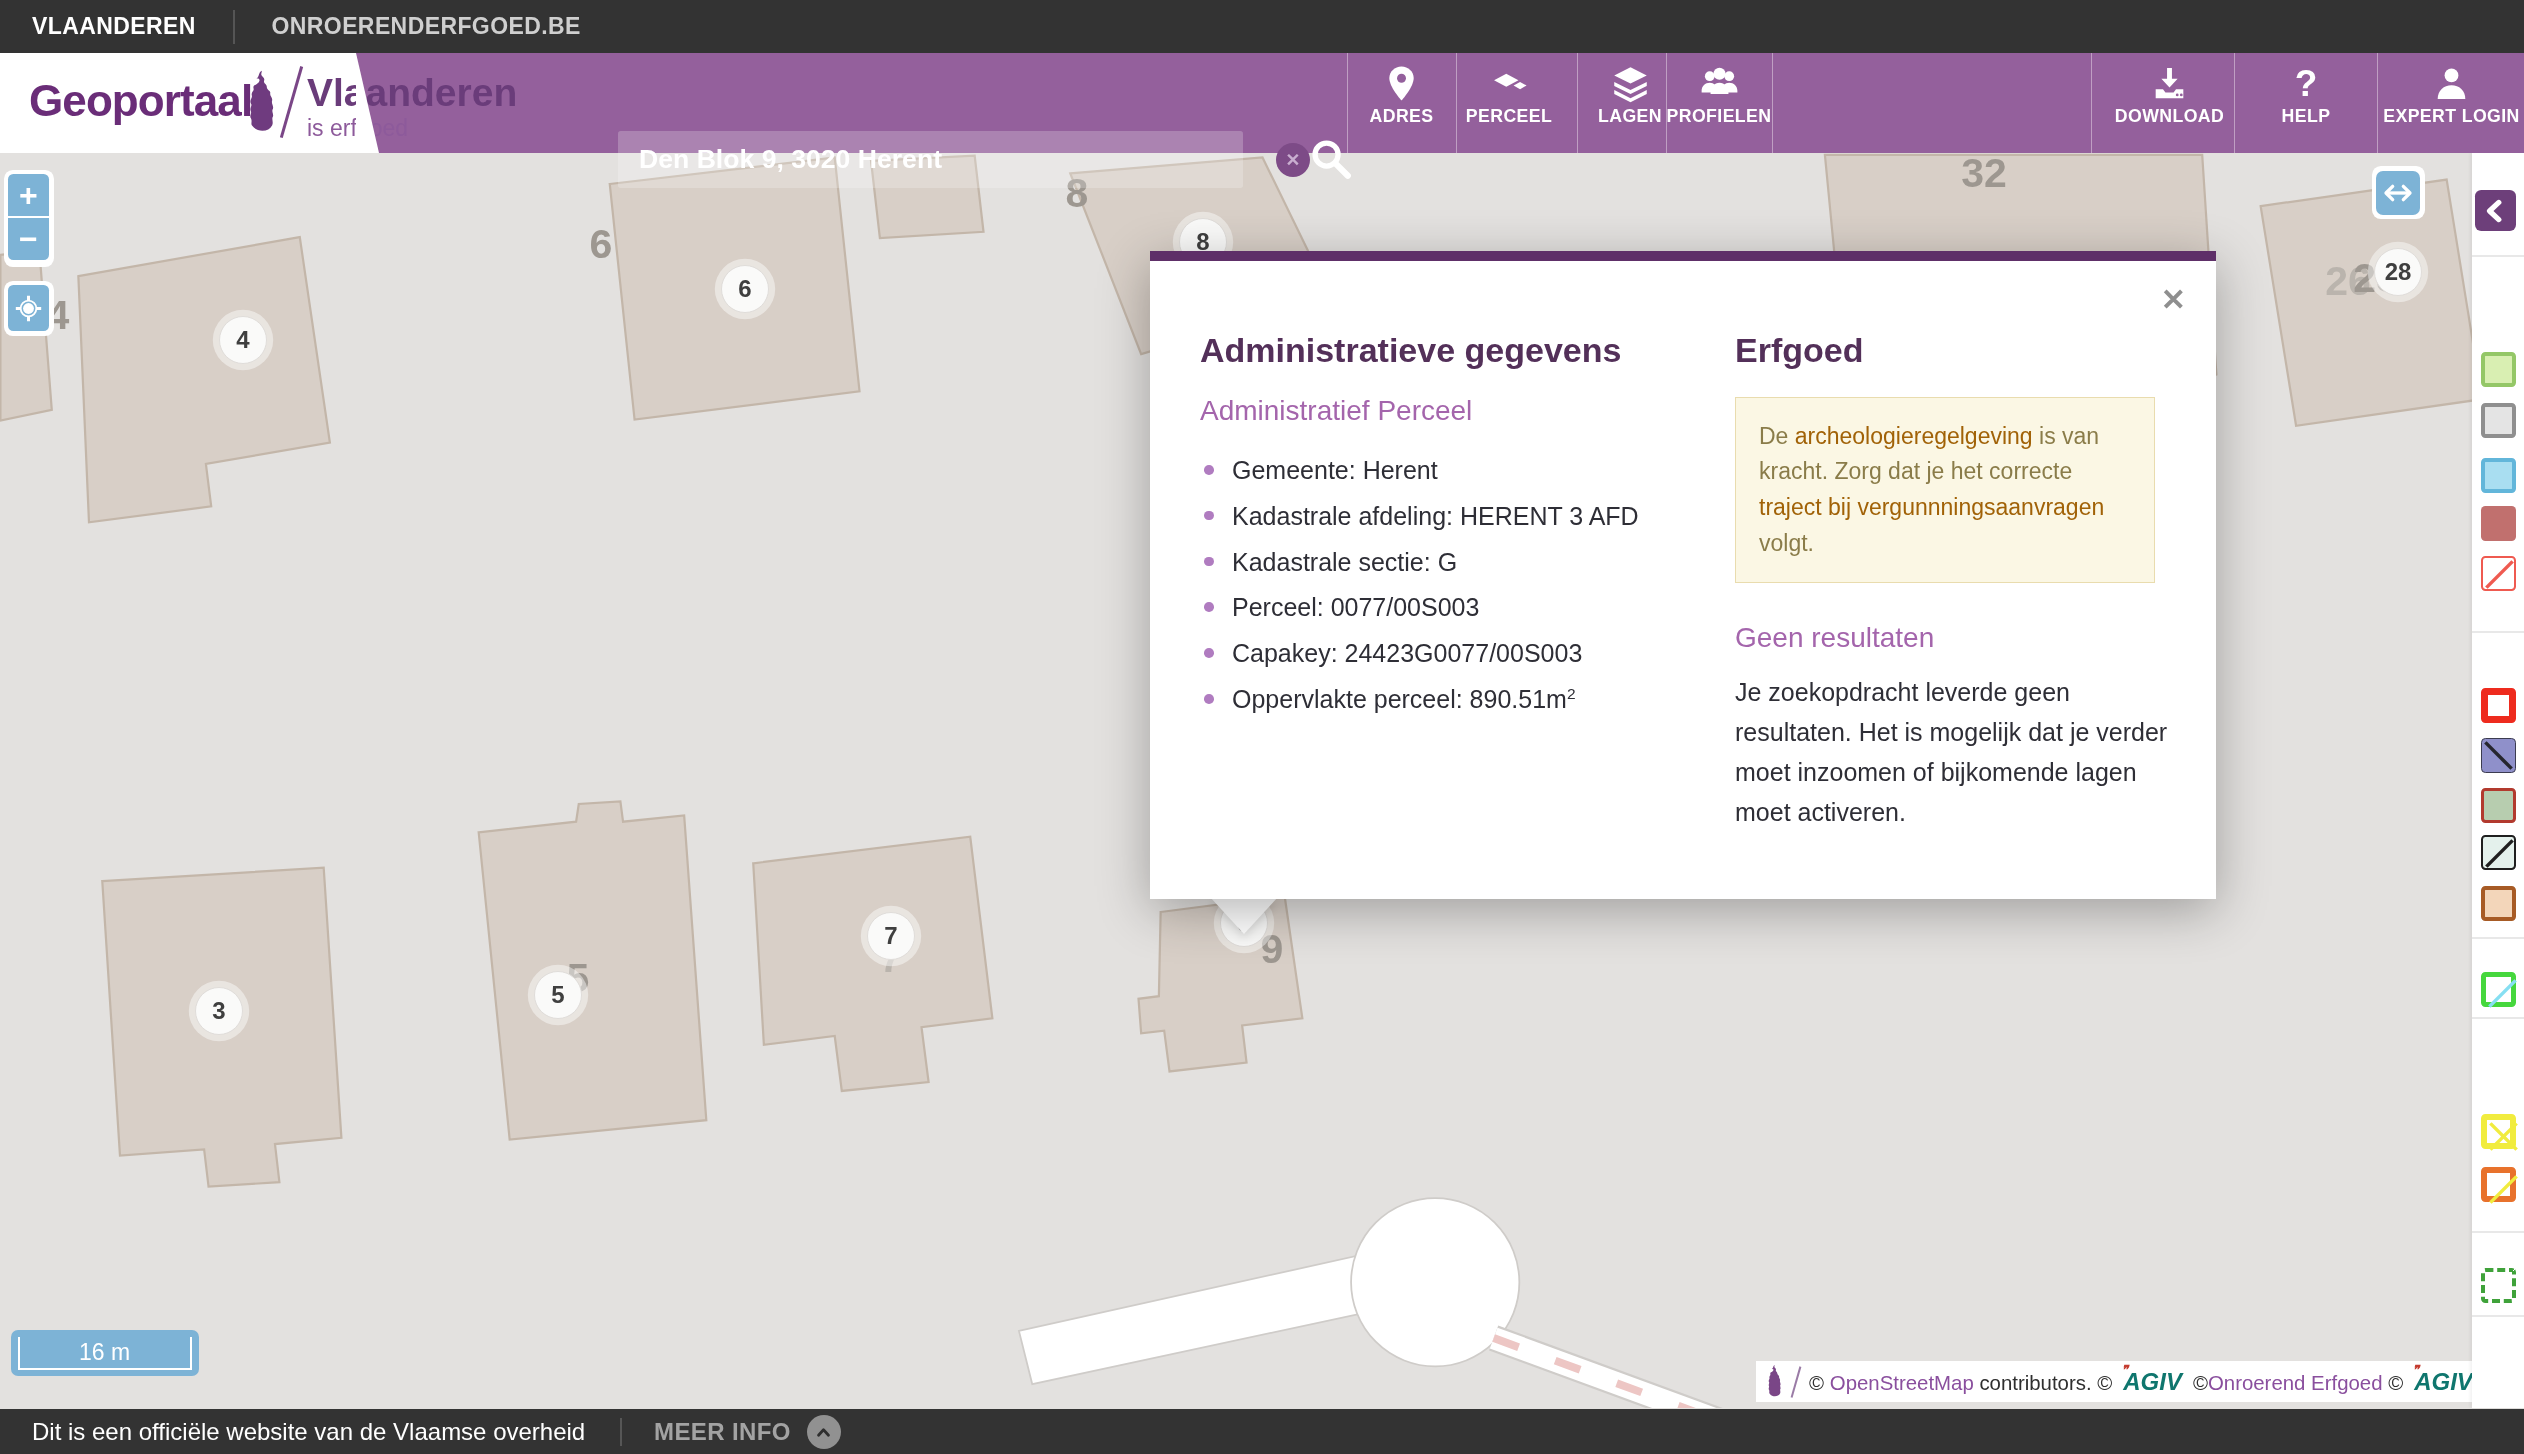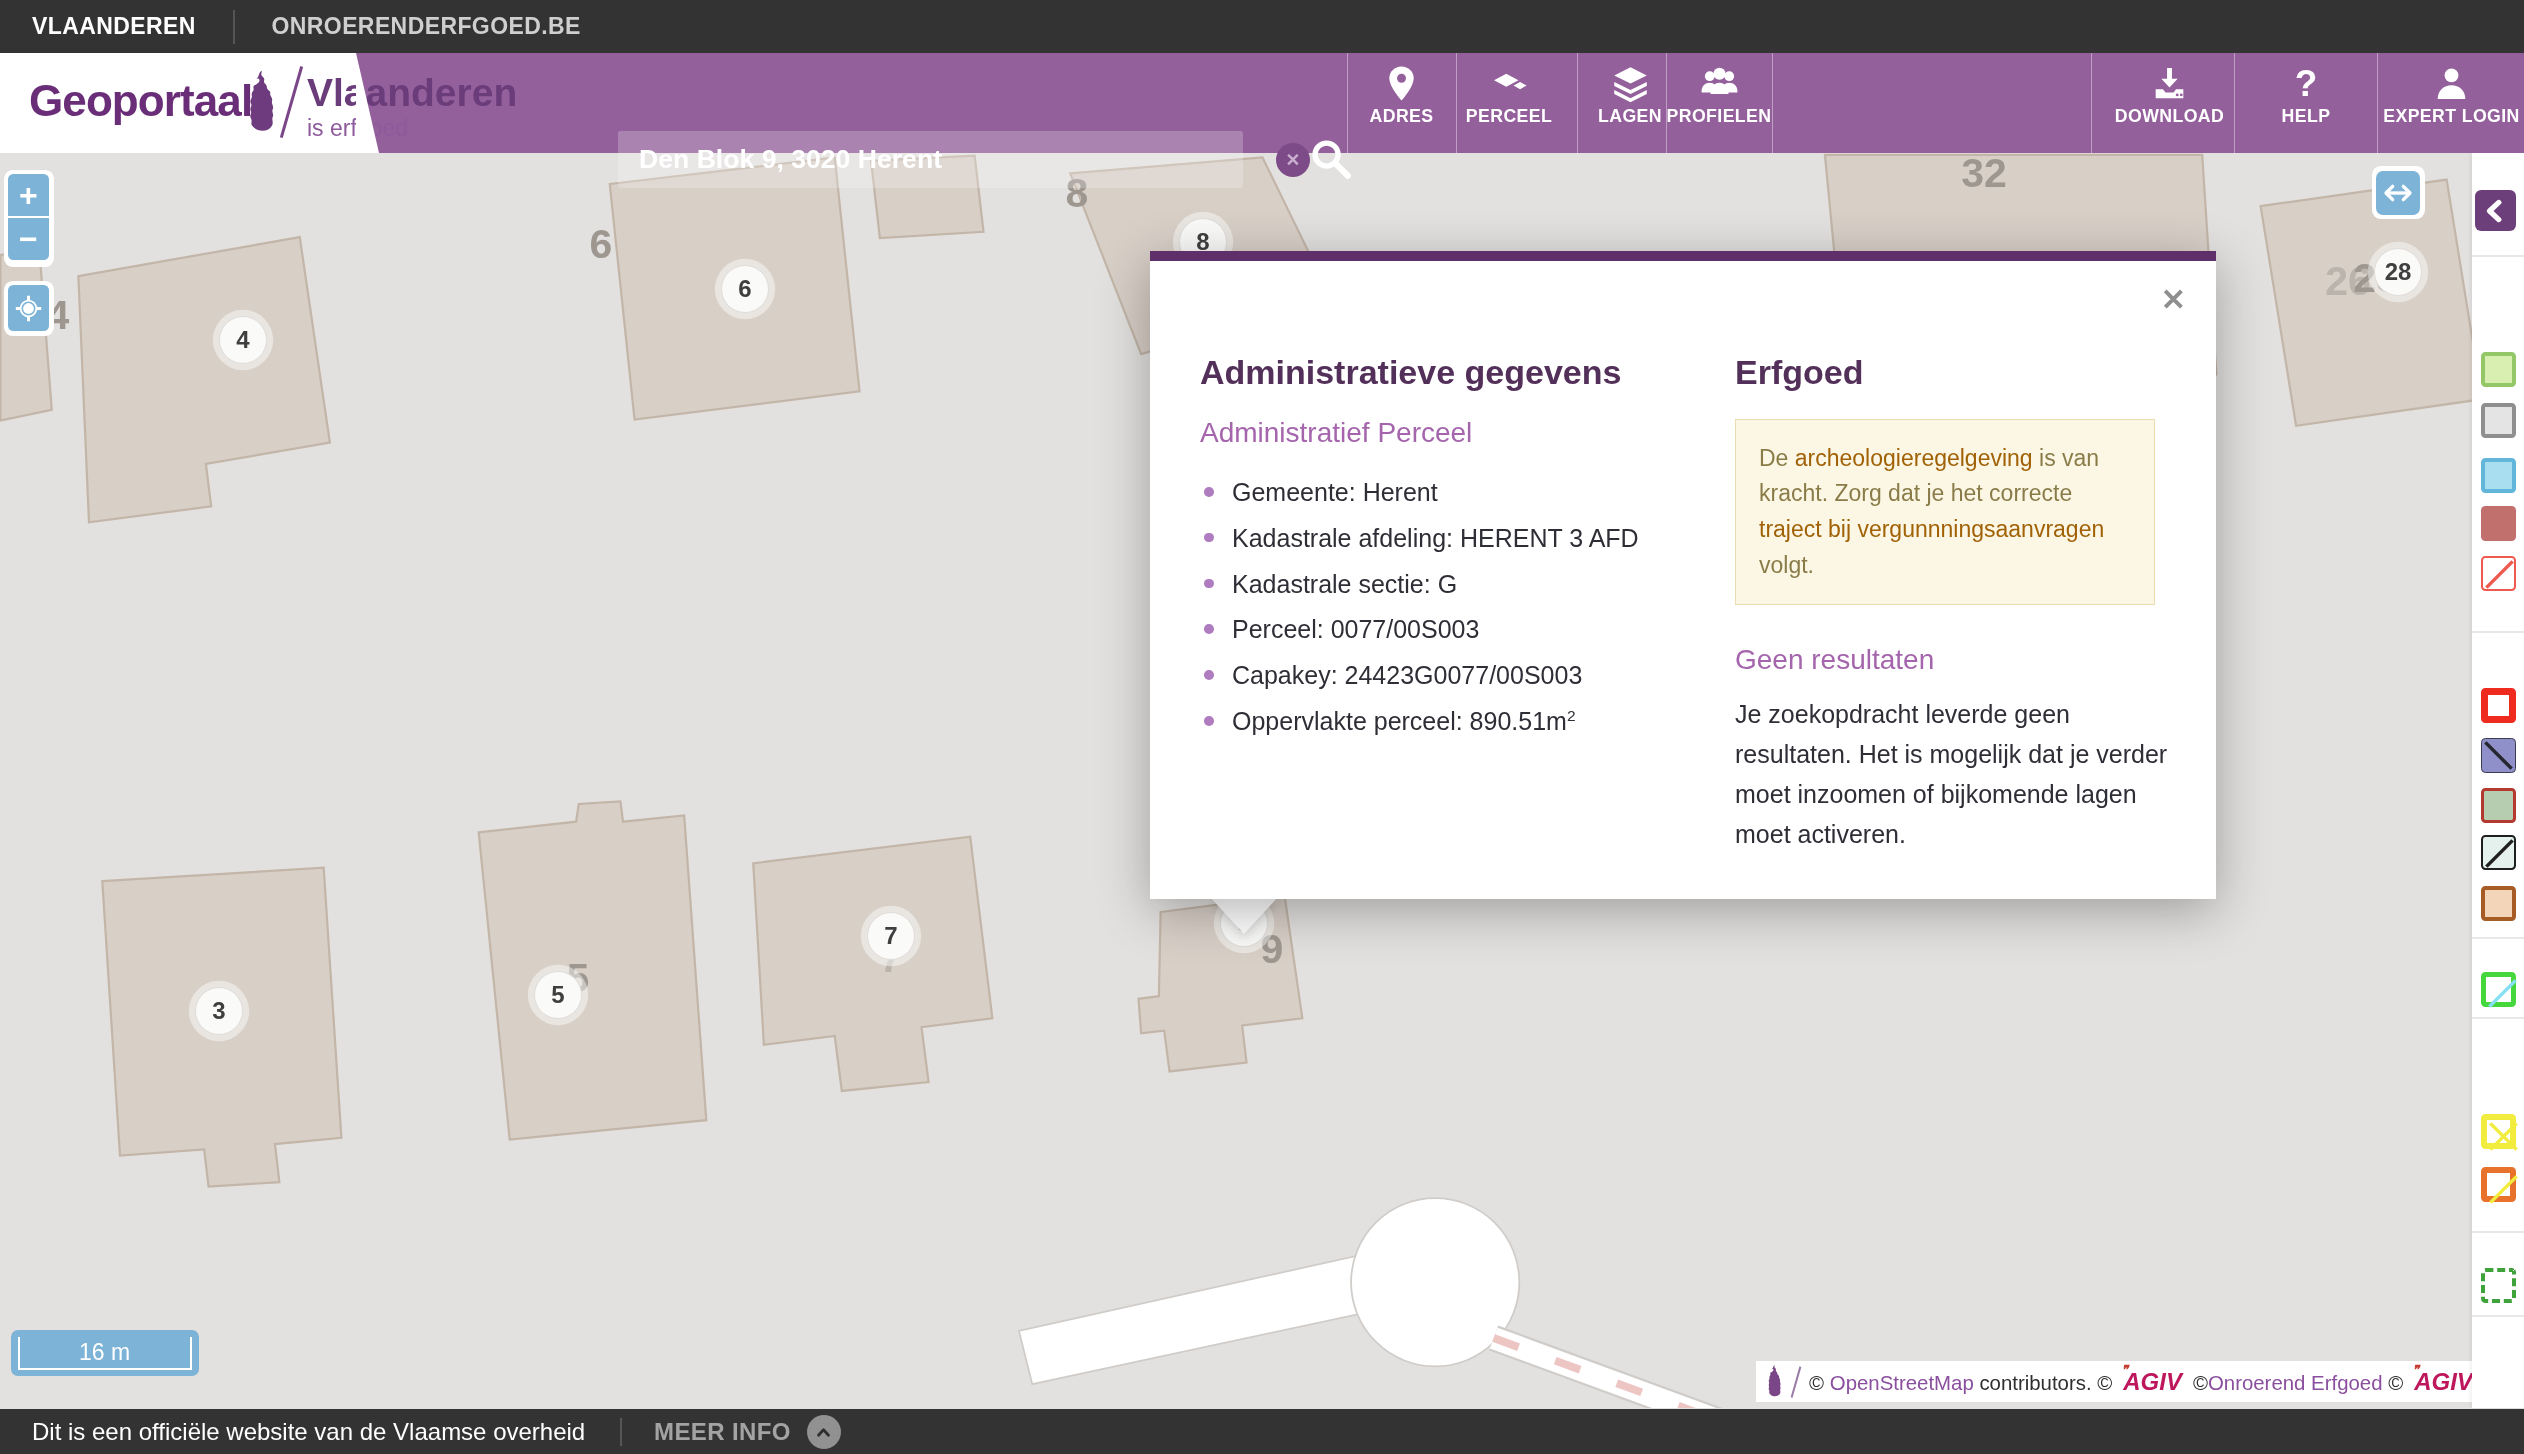--- a/index.html
+++ b/index.html
@@ -66,30 +66,30 @@
         display:flex;align-items:center;justify-content:center;}
 
   .scalebar{position:absolute;left:10.6px;top:1177px;width:188px;height:46px;background:#7db3d6;border-radius:7px;z-index:6;}
   .scalebar .bracket{position:absolute;left:7px;right:7px;top:7px;bottom:6.2px;
         border-left:2.7px solid #fff;border-right:2.7px solid #fff;border-bottom:2.7px solid #fff;}
   .scalebar .txt{position:absolute;left:0;right:0;top:8.9px;text-align:center;color:#fff;font-size:23px;}
 
   .attribution{position:absolute;left:1756px;top:1208px;right:0;height:41px;background:#fff;z-index:6;
         display:flex;align-items:center;font-size:20.4px;color:#2f2f2f;padding-left:7px;}
   .attribution a{color:#8a4f9e;text-decoration:none;cursor:pointer;}
-  .attribution .agiv{color:#be185d;font-weight:bold;font-size:24px;font-style:italic;position:relative;margin:0 5.3px;}
+  .attribution .agiv{color:#0f766e;font-weight:bold;font-size:24px;font-style:italic;position:relative;margin:0 5.3px;}
   .attribution .agiv::before{content:"❞";color:#c43b2f;font-size:12.4px;position:absolute;top:-5.3px;left:-1.8px;}
   .attr-lion{width:23px;height:35px;margin-right:8.9px;}
   .attr-slash{width:1.8px;height:32px;background:#9a7ba6;transform:rotate(16deg);margin-right:12.4px;}
 
   
   .popup{position:absolute;left:1150px;top:251px;width:1066px;height:648px;background:#fff;box-sizing:border-box;
         border-top:10.6px solid #5e2f68;box-shadow:0 12.4px 49px rgba(0,0,0,.30);z-index:20;}
   .popup-close{position:absolute;top:21px;right:30px;font-size:30px;color:#8f8f8f;font-weight:bold;cursor:pointer;}
-  .popup-grid{display:flex;padding:92px 50px 0 50px;}
+  .popup-grid{display:flex;padding:45px 50px 0 50px;margin-top:25px;}
   .pcol1{width:496px;flex:none;}
   .pcol2{flex:1;margin-left:39px;}
   .ptitle{font-size:34px;font-weight:bold;color:#533059;margin:0;}
   .psub{font-size:28px;color:#a465ac;margin:25px 0 0 0;font-weight:normal;}
   .plist{margin:23px 0 0 0;padding:0 0 0 32px;list-style:none;width:443px;}
   .plist li{position:relative;font-size:25px;color:#2e2e36;line-height:1.62;margin-bottom:5.3px;}
   .plist li::before{content:"";position:absolute;left:-28px;top:15px;width:9.7px;height:9.7px;border-radius:50%;background:#b07cc0;}
   .plist sup{font-size:.62em;}
   .notice{margin-top:26.6px;width:420px;box-sizing:border-box;background:#fbf7e4;border:1.8px solid #e9dcae;
         padding:21px 23px;font-size:23px;line-height:1.55;color:#8a7c49;}

